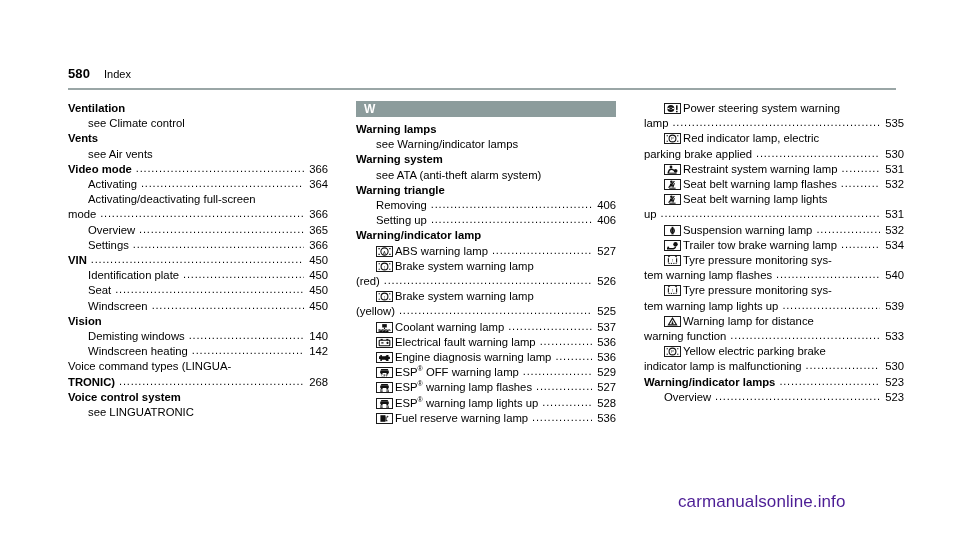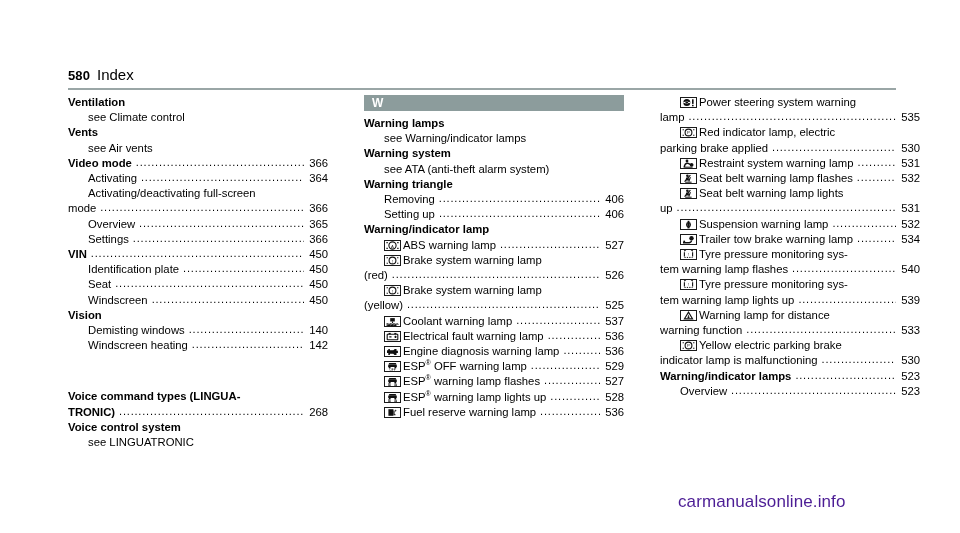--- a/index.html
+++ b/index.html
@@ -16,48 +16,48 @@
     overflow: hidden;
   }
 
   
   .page-header {
     position: absolute;
     left: 68px;
     top: 66px;
     display: flex;
     align-items: baseline;
-    gap: 7px;
+    gap: 14px;
   }
   .page-number {
     font-size: 13px;
     font-weight: bold;
     letter-spacing: 0.1px;
   }
   .page-section {
-    font-size: 15px;
+    font-size: 11px;
     font-weight: normal;
   }
   .header-rule {
     position: absolute;
     left: 68px;
     top: 88px;
     width: 828px;
     height: 2px;
     background: #9aa6a6;
   }
 
   
   .columns {
     position: absolute;
     left: 68px;
-    top: 95px;
+    top: 101px;
     width: 828px;
     display: flex;
-    gap: 12px;
+    gap: 4px;
   }
   .col {
     width: 260px;
     margin-right: 24px;
   }
   .col:last-child { margin-right: 4px; }
 
   
   .letter-band {
     background: #8c9c9c;
@@ -110,21 +110,21 @@
     min-width: 21px;
   }
 
   
   .plain {
     font-size: 11.3px;
     line-height: 15.2px;
     white-space: nowrap;
   }
   .plain.sub { padding-left: 20px; }
-  .plain.bold { font-weight: bold; margin-top: 36px; }
+  .plain.bold { font-weight: normal; }
 
   
   .wl {
     display: inline-flex;
     align-items: center;
     justify-content: center;
     width: 17px;
     height: 11px;
     border: 1px solid #1a1a1a;
     box-sizing: border-box;

